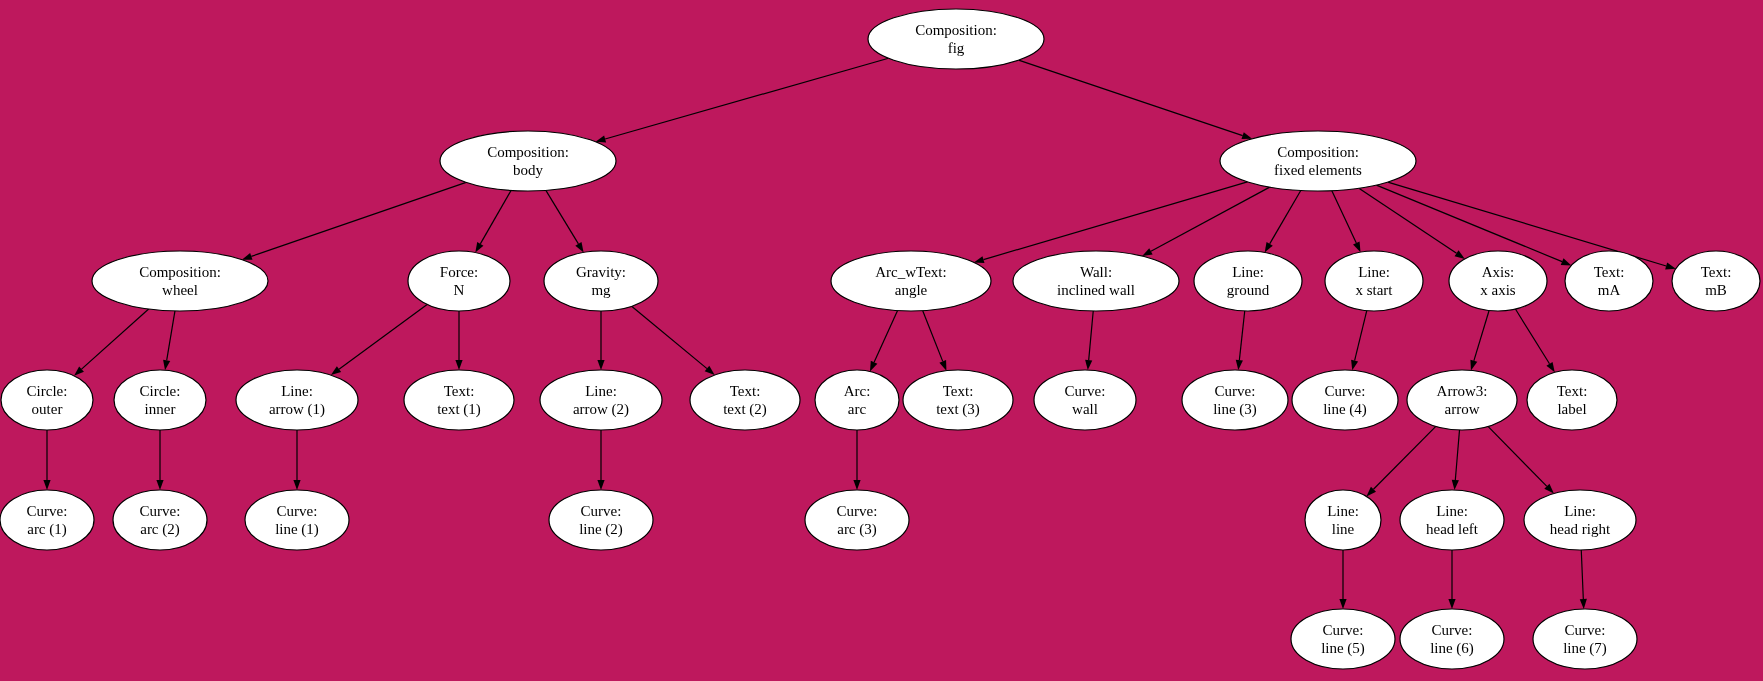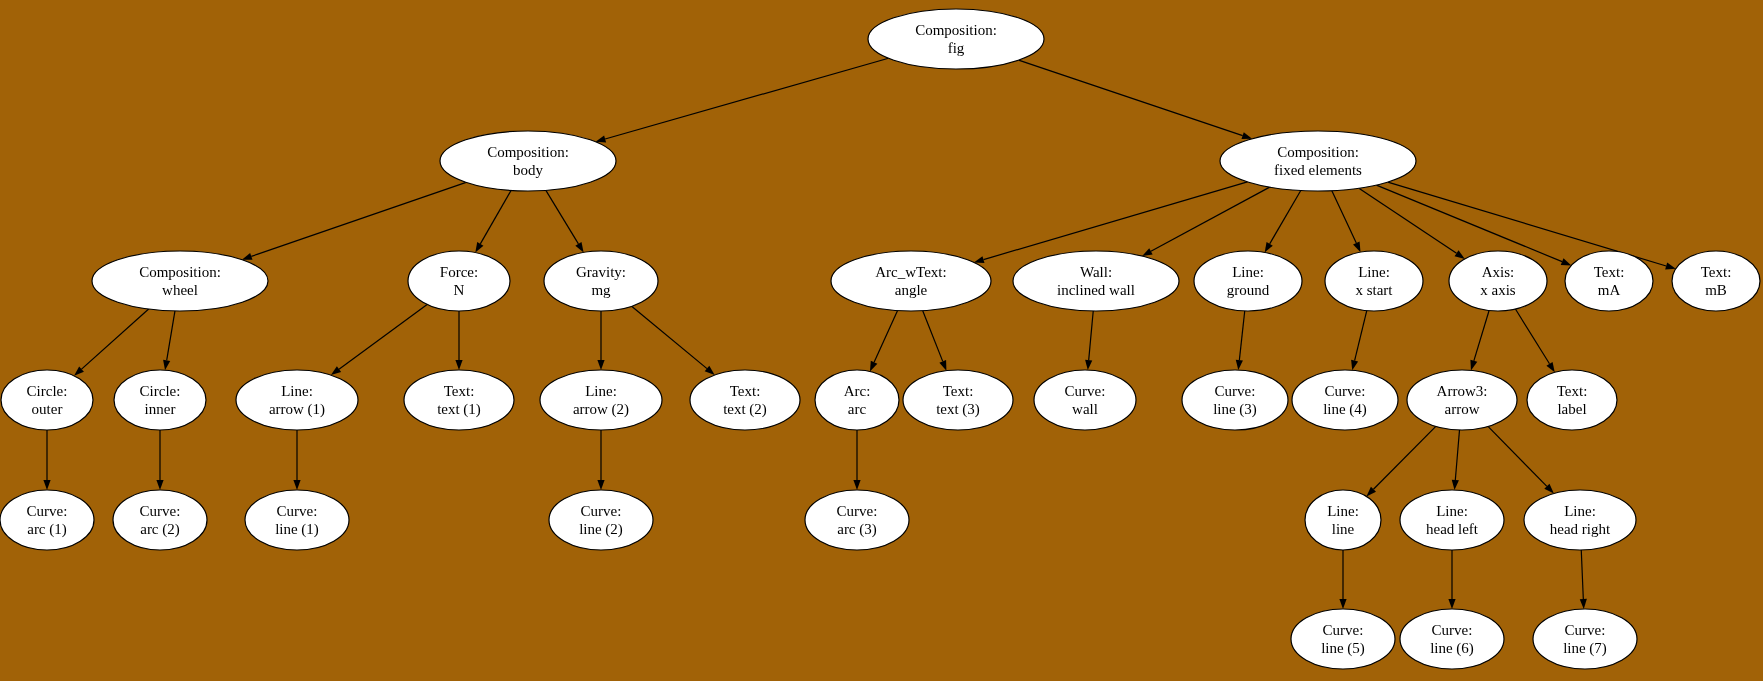--- a/index.html
+++ b/index.html
@@ -5,21 +5,21 @@
   html, body {
     margin: 0;
     padding: 0;
     background: #ffffff;
     font-family: "Liberation Serif", "DejaVu Serif", serif;
   }
   #canvas-wrap {
     position: relative;
     width: 1763px;
     height: 681px;
-    background: #a16207;
+    background: #be185d;
     overflow: hidden;
   }
   svg { display: block; }
   text {
     font-family: "Liberation Serif", "DejaVu Serif", serif;
     font-size: 15px;
     fill: #000000;
   }
 </style>
 </head>

